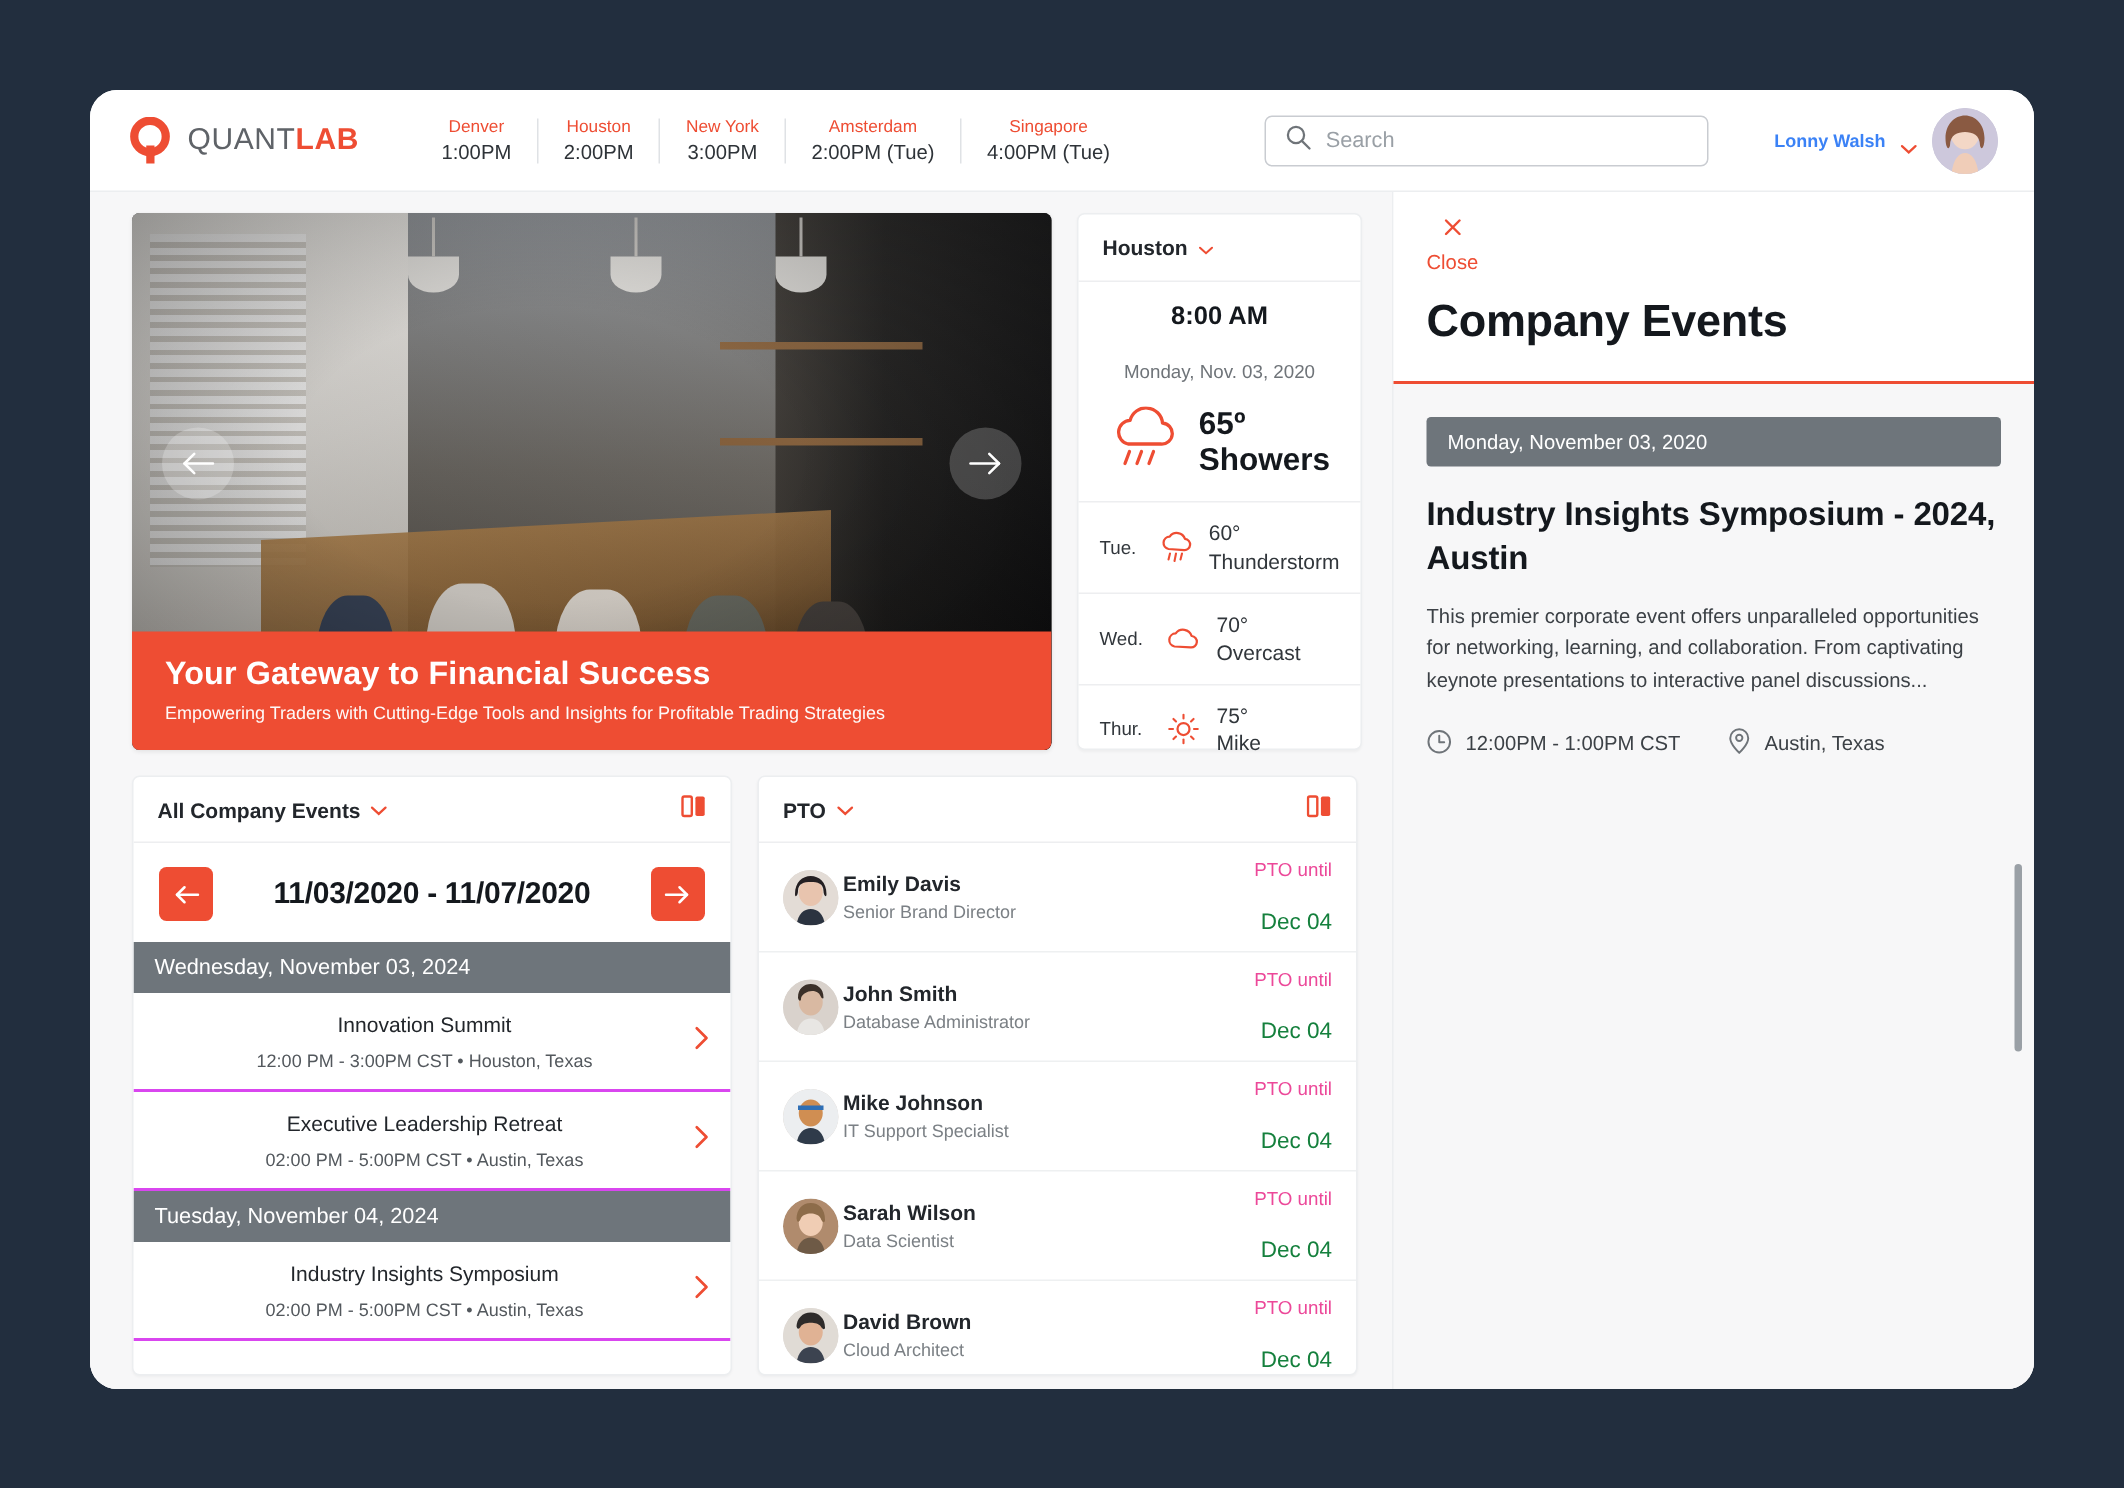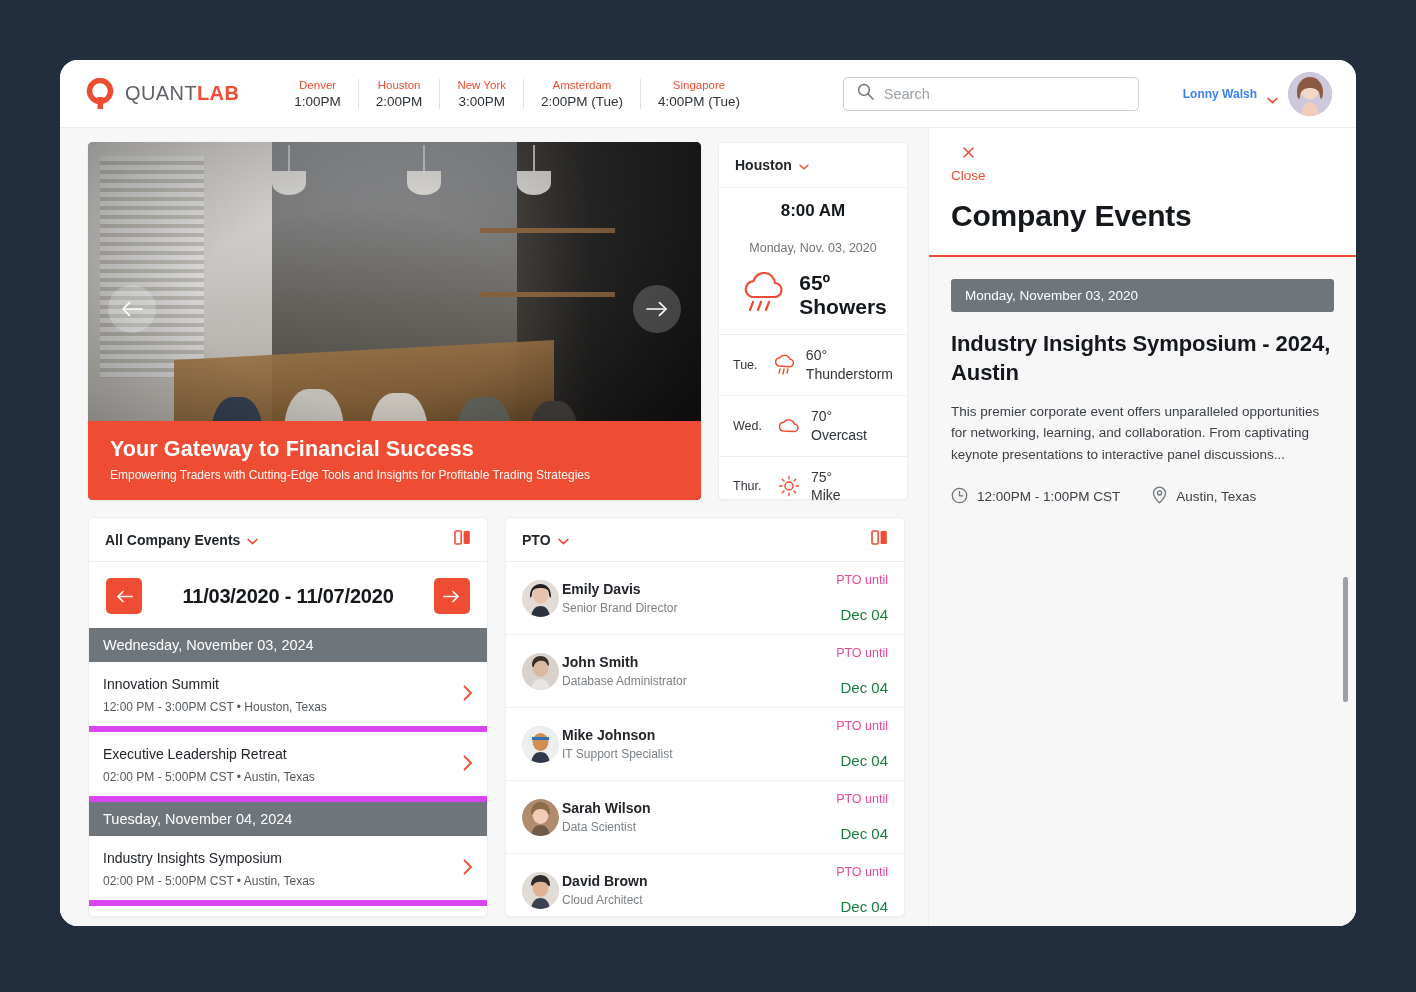--- a/index.html
+++ b/index.html
@@ -224,22 +224,23 @@
     cursor: pointer;
   }
   .date-range { font-size: 20px; font-weight: 600; color: #14181d; letter-spacing: -.2px; }
 
   .day-header {
     background: #6e757b; color: #fff; font-size: 14.5px; font-weight: 500;
     padding: 9px 14px;
   }
   .event-row {
     display: flex; align-items: center;
-    padding: 13px 14px 12px; border-bottom: 6px solid #d946ef;
+    padding: 13px 14px 12px; border-bottom: 2px solid #d946ef;
     cursor: pointer;
+    text-align: center;
   }
   .event-row .info { flex: 1; }
   .event-row .name { font-size: 14px; color: #22262b; }
   .event-row .meta { font-size: 12px; color: #53585d; margin-top: 7px; }
   .event-row .arrow { color: #ee4d33; }
 
   .pto-row {
     display: flex; align-items: center; gap: 3px;
     padding: 11px 16px; border-bottom: 1px solid #eef0f1;
   }

